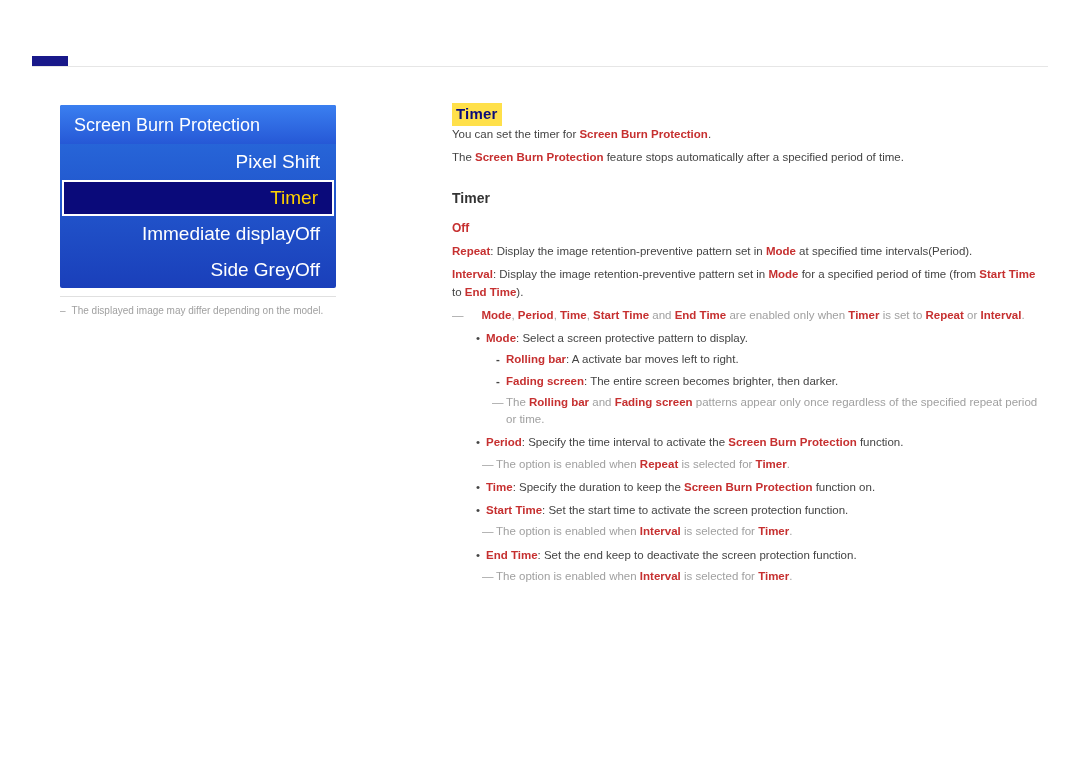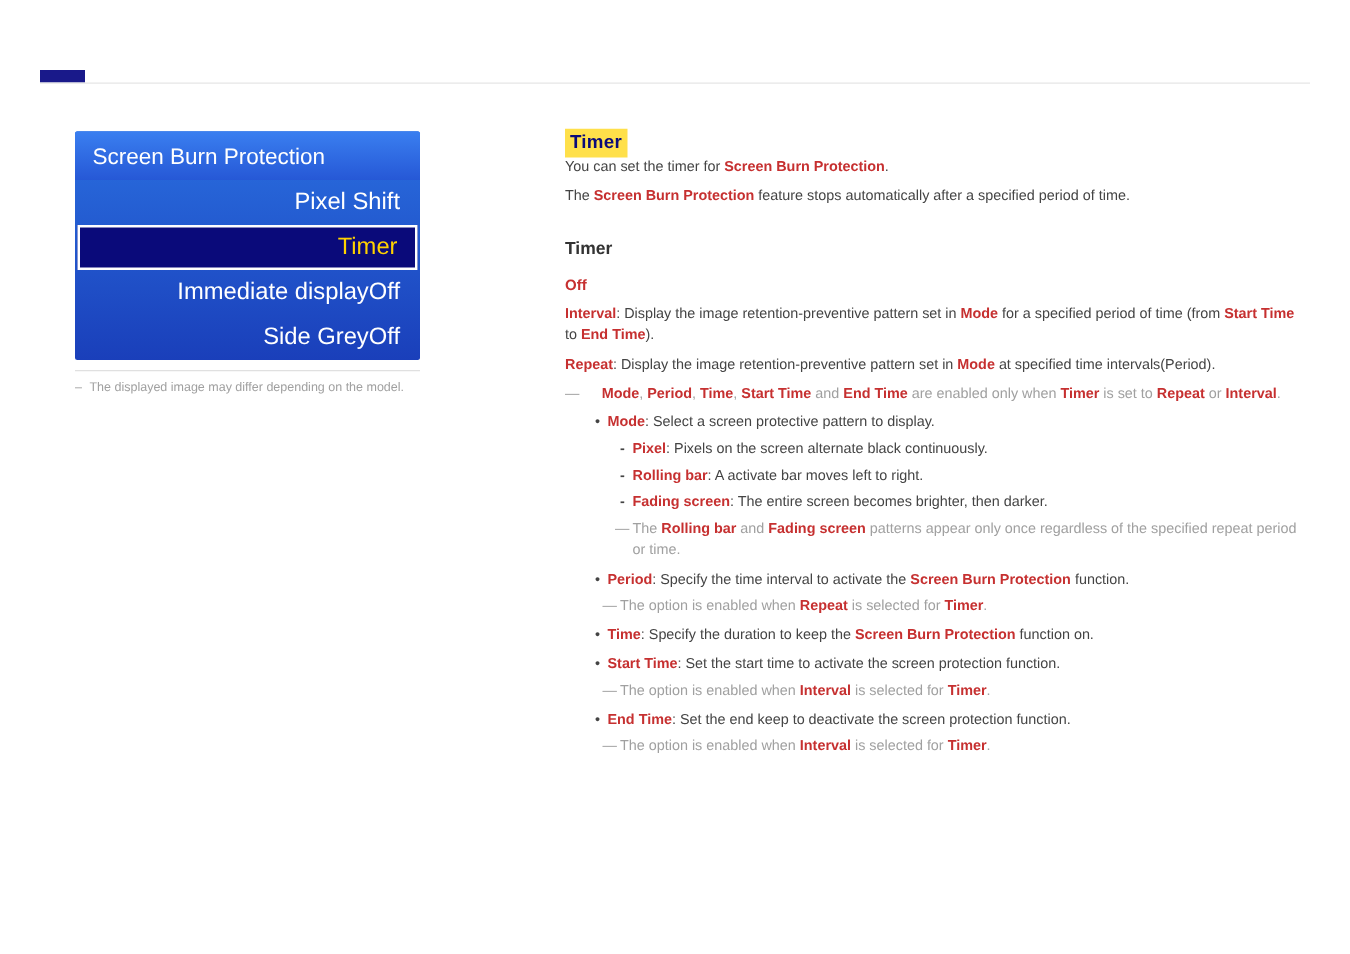--- a/index.html
+++ b/index.html
@@ -148,37 +148,34 @@
     <span>You can set the timer for </span><span class="red">Screen Burn Protection</span><span>.</span>
   </div>
   <div class="para" style="margin-top:6px">
     <span>The </span><span class="red">Screen Burn Protection</span><span> feature stops automatically after a specified period of time.</span>
   </div>
 
   <div class="sub-h">Timer</div>
   <div class="off-lbl">Off</div>
 
   <div class="def">
+    <span class="red">Repeat</span><span>: Display the image retention-preventive pattern set in </span><span class="red">Mode</span><span> at specified time intervals(Period).</span>
+  </div>
+  <div class="def">
     <span class="red">Interval</span><span>: Display the image retention-preventive pattern set in </span><span class="red">Mode</span><span> for a specified period of time (from </span><span class="red">Start Time</span><span> to </span><span class="red">End Time</span><span>).</span>
-  </div>
-  <div class="def">
-    <span class="red">Repeat</span><span>: Display the image retention-preventive pattern set in </span><span class="red">Mode</span><span> at specified time intervals(Period).</span>
   </div>
 
   <div class="note-row">
     <span class="red">Mode</span><span class="gray">, </span><span class="red">Period</span><span class="gray">, </span><span class="red">Time</span><span class="gray">, </span><span class="red">Start Time</span><span class="gray"> and </span><span class="red">End Time</span><span class="gray"> are enabled only when </span><span class="red">Timer</span><span class="gray"> is set to </span><span class="red">Repeat</span><span class="gray"> or </span><span class="red">Interval</span><span class="gray">.</span>
   </div>
 
   <div class="bullet1">
     <span class="red">Mode</span><span>: Select a screen protective pattern to display.</span>
   </div>
   <div class="dash2">
-    <span class="red">Pixel</span><span>: Pixels on the screen alternate black continuously.</span>
-  </div>
-  <div class="dash2">
     <span class="red">Rolling bar</span><span>: A activate bar moves left to right.</span>
   </div>
   <div class="dash2">
     <span class="red">Fading screen</span><span>: The entire screen becomes brighter, then darker.</span>
   </div>
   <div class="note2">
     <span class="gray">The </span><span class="red">Rolling bar</span><span class="gray"> and </span><span class="red">Fading screen</span><span class="gray"> patterns appear only once regardless of the specified repeat period or time.</span>
   </div>
 
   <div class="bullet1">

